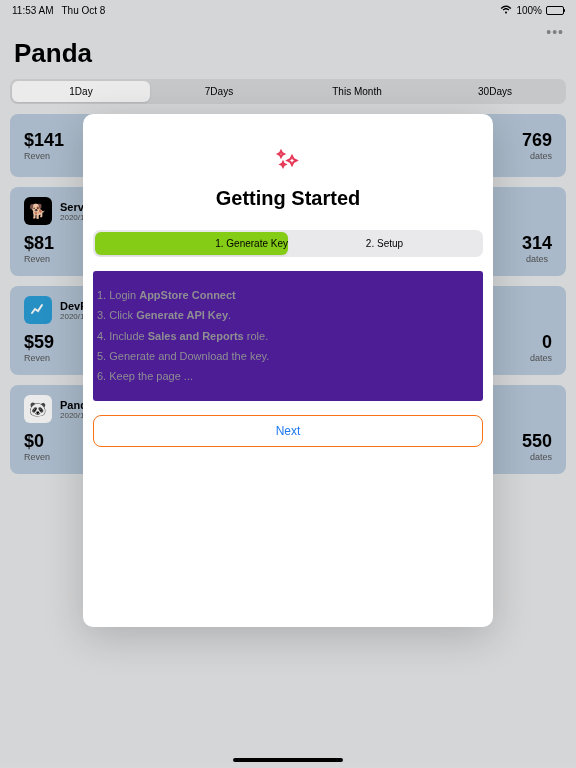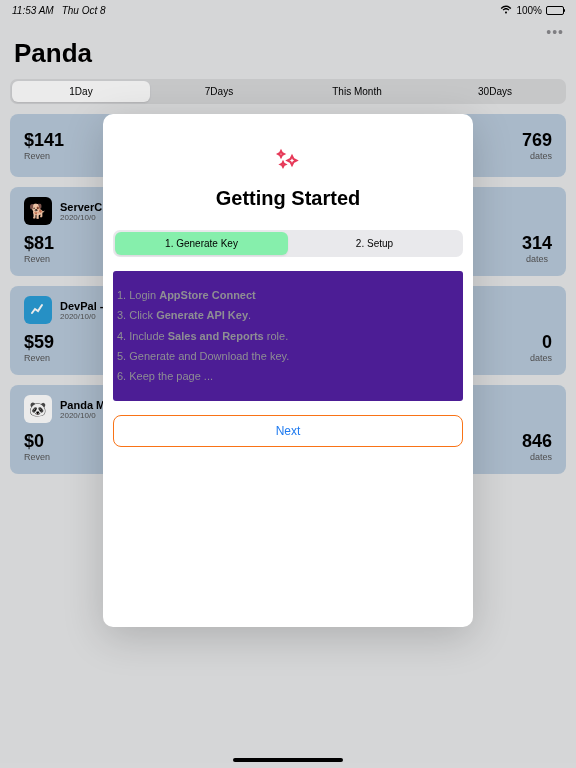--- a/index.html
+++ b/index.html
@@ -1,20 +1,20 @@
 <!DOCTYPE html>
 <html><head>
   <meta charset="utf-8">
   <style>
     * { margin: 0; padding: 0; box-sizing: border-box; font-family: -apple-system, BlinkMacSystemFont, "Segoe UI", Helvetica, Arial, sans-serif; }
     body { width: 576px; height: 768px; background: #e8e9ea; overflow: hidden; position: relative; }
     
     
     .statusbar { display: flex; justify-content: space-between; align-items: center; padding: 3px 12px 0; height: 18px; font-size: 10px; font-weight: 500; color: #000; }
-    .statusbar .left { display: flex; gap: 8px; font-style: italic; }
+    .statusbar .left { display: flex; gap: 8px; }
     .statusbar .right { display: flex; gap: 4px; align-items: center; }
     .battery { width: 18px; height: 9px; border: 1px solid #000; border-radius: 2px; position: relative; }
     .battery::after { content: ""; position: absolute; right: -2px; top: 2px; width: 1px; height: 3px; background: #000; border-radius: 0 1px 1px 0; }
     .battery .fill { background:#000; width:100%; height:100%; border-radius:1px; }
     .wifi { font-size: 10px; }
     .more-dots { position:absolute; top:24px; right:12px; color:#8a8a8e; font-size:14px; letter-spacing:1px; }
     
     
     .page-title { font-size: 26px; font-weight: 700; padding: 20px 14px 10px; color:#000; }
     
@@ -33,26 +33,26 @@
     .apphead { display:flex; align-items:center; gap:8px; margin-bottom:8px; }
     .appicon { width:28px; height:28px; border-radius:6px; display:flex; align-items:center; justify-content:center; font-size:14px; }
     .appicon.black{background:#000;color:#fff;}
     .appicon.blue{background:#2a9dd6;color:#fff;}
     .appicon.white{background:#fff;}
     .appname { font-size:11px; font-weight:600; color:#000; }
     .appdate { font-size:8px; color:#555; }
     
     
     .scrim { position:absolute; inset:0; background:rgba(0,0,0,.08); display:flex; align-items:flex-start; justify-content:center; }
-    .modal { background:#fff; width:370px; margin-top:114px; border-radius:10px; padding:34px 0 180px; box-shadow:0 10px 40px rgba(0,0,0,.18); }
+    .modal { background:#fff; width:410px; margin-top:114px; border-radius:10px; padding:34px 0 180px; box-shadow:0 10px 40px rgba(0,0,0,.18); }
     .modal .sparkle { text-align:center; color:#e63958; font-size:20px; margin-bottom:10px; }
     .modal h2 { text-align:center; font-size:20px; font-weight:700; margin-bottom:20px; }
     .modal-seg { display:flex; margin:0 10px 14px; background:#e9e9ec; border-radius:7px; padding:2px; font-size:10px; }
     .modal-seg .mitem { flex:1; text-align:center; padding:6px 0; border-radius:6px; color:#000; }
-    .modal-seg .mitem.active { background:#86efac; font-weight:500; box-shadow:0 1px 2px rgba(0,0,0,.08); }
+    .modal-seg .mitem.active { background:#84cc16; font-weight:500; box-shadow:0 1px 2px rgba(0,0,0,.08);text-align:right; }
     .steps { background:#4c1d95; margin:0 10px 14px; border-radius:3px; padding:14px 4px; font-size:11px; color:#8e8e93; line-height:1.85; }
     .steps b { color:#8e8e93; font-weight:600; }
     .nextbtn { margin:0 10px; border:1px solid #f97316; color:#1e7af0; text-align:center; padding:8px 0; border-radius:8px; font-size:12px; font-weight:500; }
     
     
     .home { position:absolute; bottom:6px; left:50%; transform:translateX(-50%); width:110px; height:4px; background:#000; border-radius:3px; }
   </style>
 </head>
 <body>
 
@@ -148,21 +148,21 @@
         <div class="appname">Panda M</div>
         <div class="appdate">2020/10/0</div>
       </div>
     </div>
     <div class="row">
       <div>
           <div class="num">$0</div>
           <div class="lbl">Reven</div>
         </div>
       <div style="text-align:right">
-          <div class="num">846</div>
+          <div class="num">550</div>
           <div class="lbl">dates</div>
         </div>
     </div>
   </div>
 </div>
 
 <div class="scrim">
   <div class="modal">
     <div class="sparkle">
       <svg width="24" height="24" viewBox="0 0 24 24" fill="none" stroke="#e63958" stroke-width="2" stroke-linecap="round">

